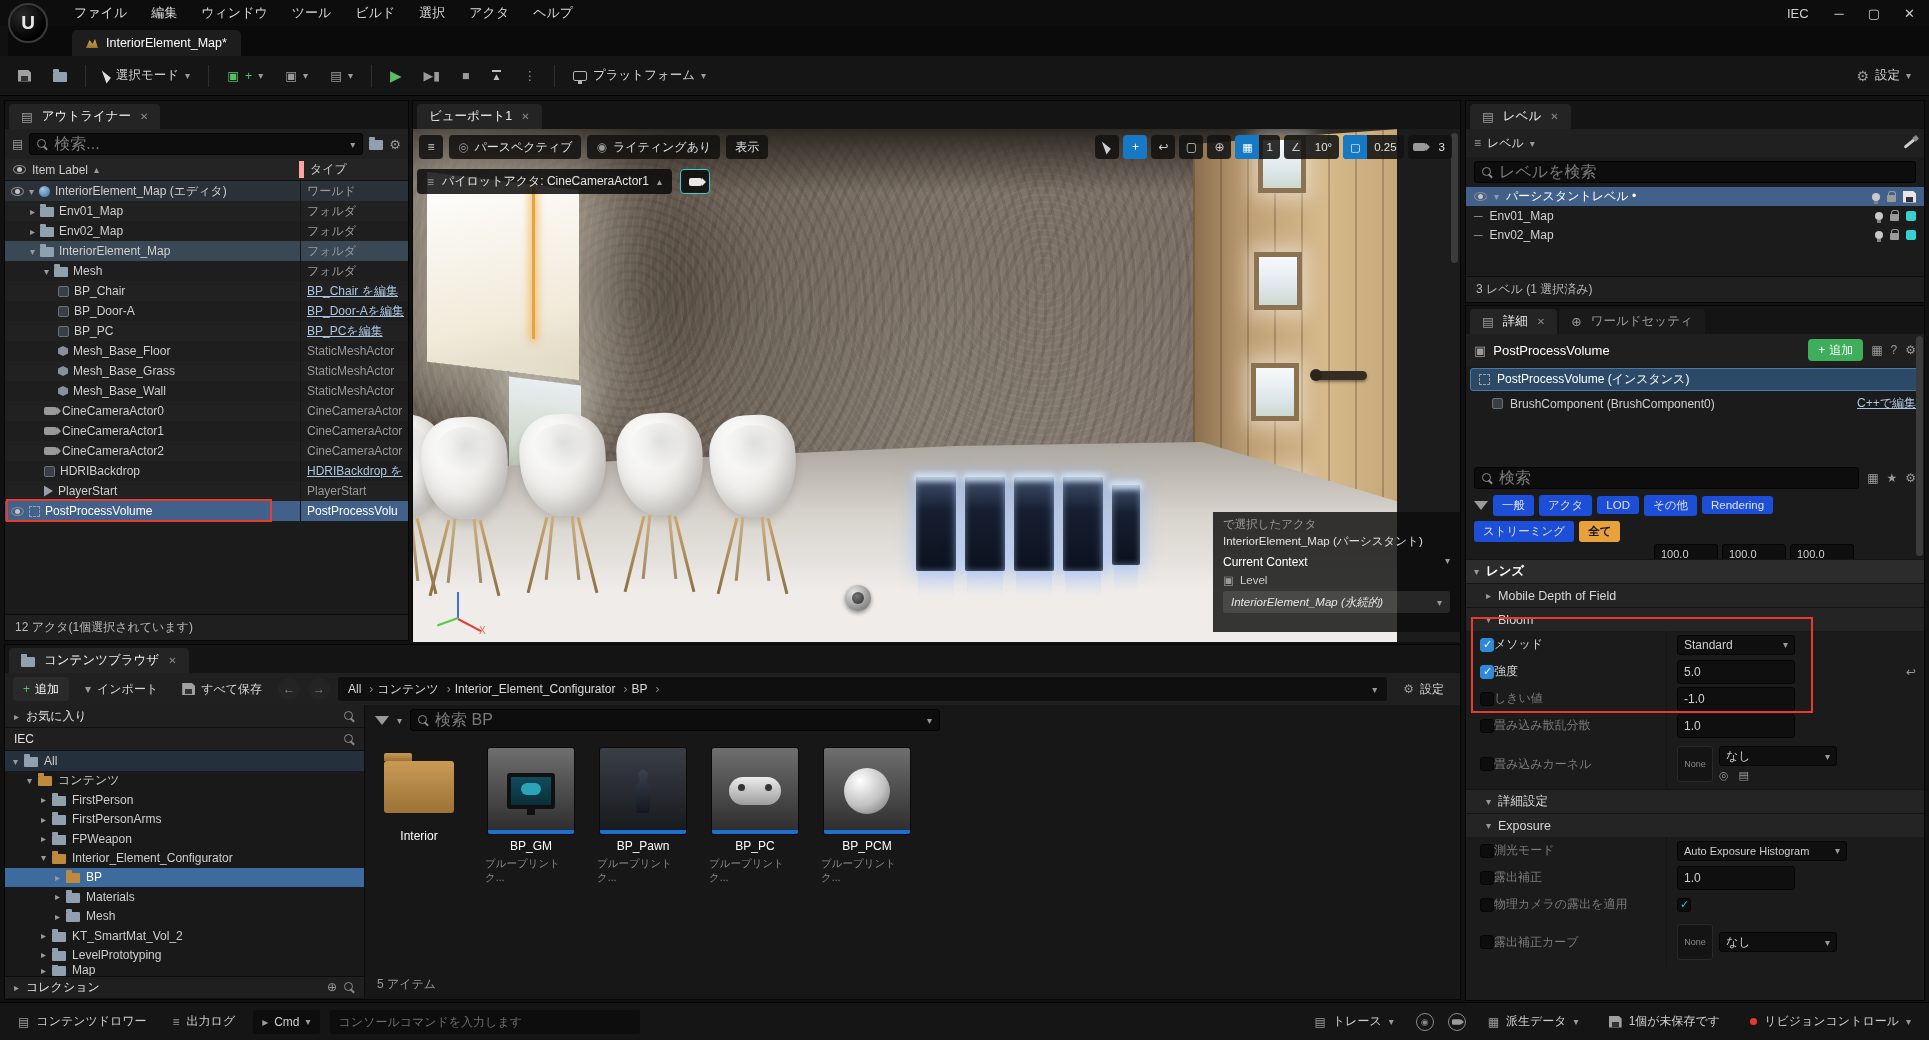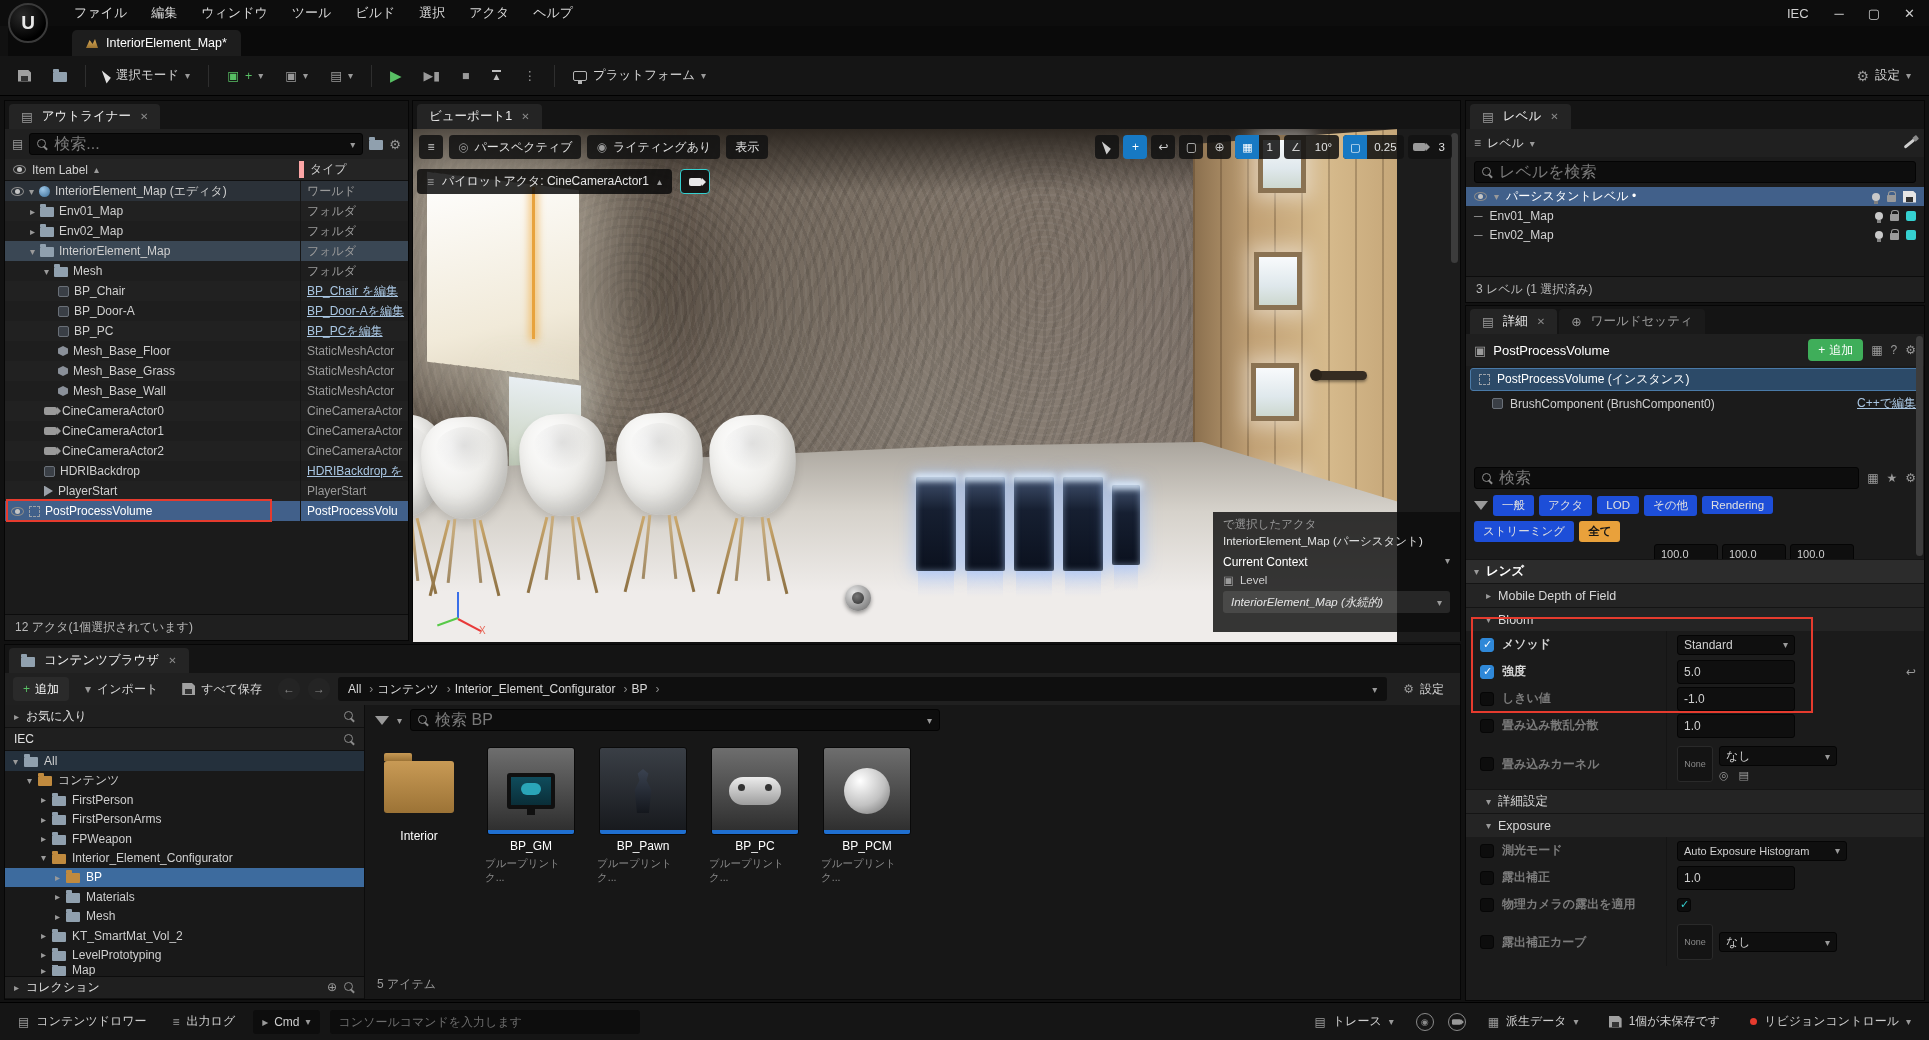--- a/index.html
+++ b/index.html
@@ -186,21 +186,21 @@
   .dt-search { display:flex; align-items:center; gap:8px; padding:0 8px; height:28px; }
   .dt-search .search { flex:1; }
   .chips { display:flex; gap:5px; align-items:center; padding:0 8px; height:26px; }
   .chip { background:#1d4ed8; border-radius:3px; padding:3px 9px; color:#e0e0e0; font-size:11.5px; }
   .chip.orange { background:#e9a13b; color:#161616; font-weight:bold; }
   .clipped { height:15px; overflow:hidden; display:flex; gap:4px; justify-content:flex-end; padding-right:70px; }
   .clipped .numf { width:64px; height:20px; font-size:11px; }
   .sect { height:24px; background:#2c2c2c; border-top:1px solid #141414; display:flex; align-items:center; gap:7px; padding:0 8px; color:#fff; font-size:12.5px; font-weight:bold; }
   .sect.sub { background:#242424; font-weight:normal; color:#d8d8d8; }
   .drow { min-height:27px; display:flex; align-items:center; padding:0 8px 0 14px; position:relative; }
-  .drow .dlbl { width:186px; flex:none; display:flex; align-items:center; gap:8px; color:#d6d6d6;font-weight:bold; }
+  .drow .dlbl { width:186px; flex:none; display:flex; align-items:center; color:#d6d6d6; }
   .drow.dim .dlbl span { color:#7c7c7c; }
   .drow .dval { flex:1; display:flex; align-items:center; gap:6px; border-left:1px solid #151515; padding-left:10px; align-self:stretch; }
   .drow .dd, .drow .numf { width:118px; }
   .drow .dd.wide { width:170px; }
   .bloomwrap { position:relative; }
   .bloom-red { position:absolute; left:5px; top:-14px; width:342px; height:96px; border:2px solid #e63b2e; pointer-events:none; z-index:4; }
   .nonebox { width:36px; height:36px; background:#141414; border:1px solid #2a2a2a; border-radius:3px; color:#8a8a8a; font-size:9px; display:flex; align-items:center; justify-content:center; flex:none; }
   .stack { display:flex; flex-direction:column; gap:3px; }
   .mini-icons { display:flex; gap:10px; color:#9a9a9a; font-size:11px; }
   .dt-scroll { position:absolute; right:1px; top:30px; width:7px; height:220px; border-radius:4px; background:#3c3c3c; }

